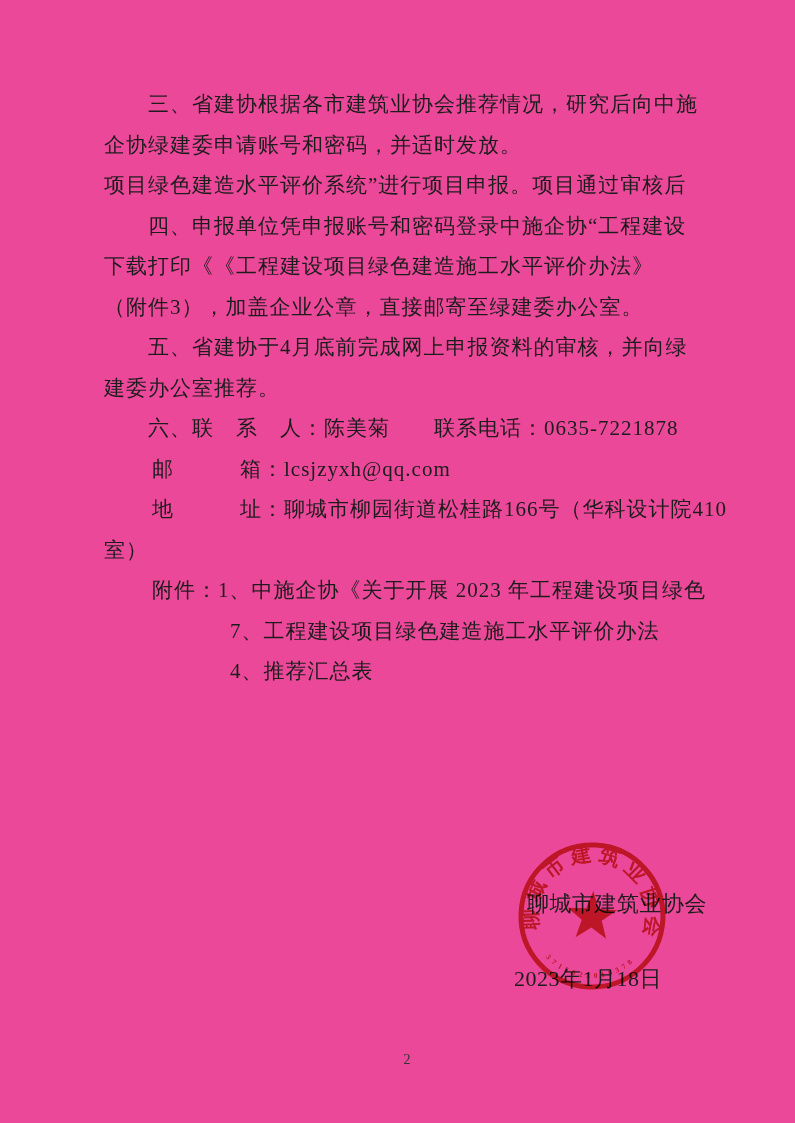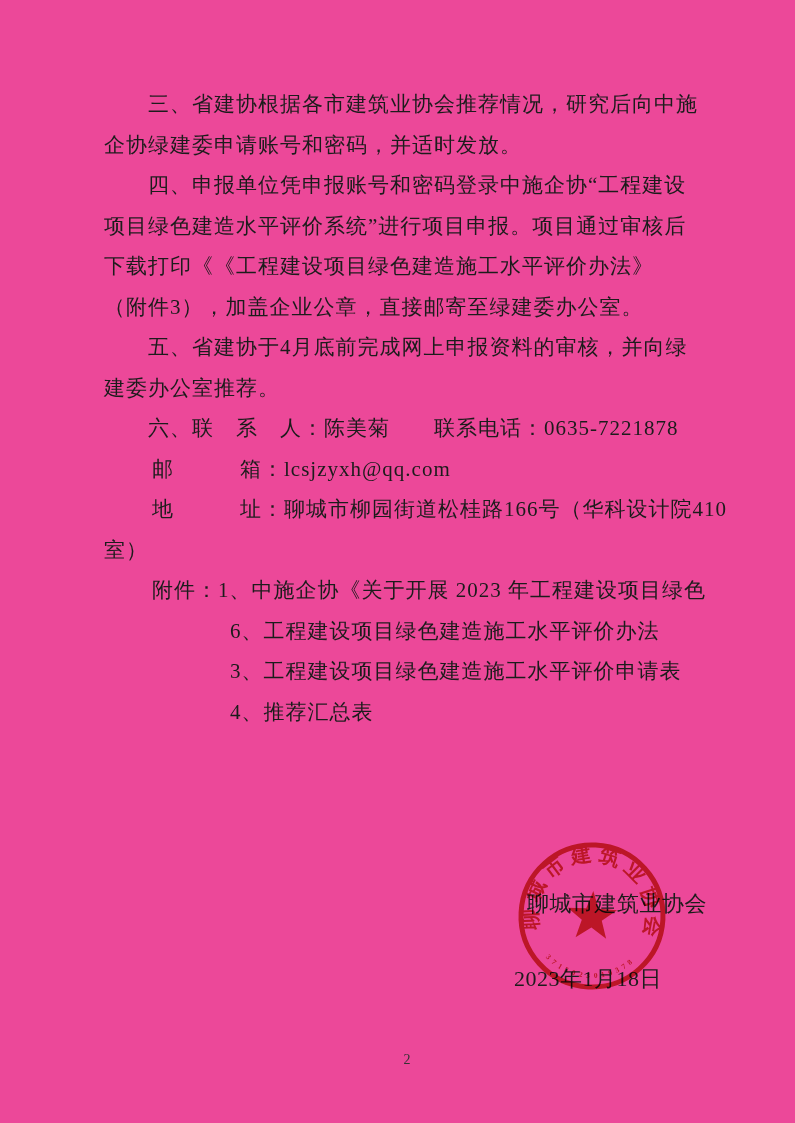--- a/index.html
+++ b/index.html
@@ -72,33 +72,32 @@
   }
 </style>
 </head>
 <body>
 
 <div class="page">
 
   <div class="content">
     <div class="line ind1">三、省建协根据各市建筑业协会推荐情况，研究后向中施</div>
     <div class="line">企协绿建委申请账号和密码，并适时发放。</div>
+    <div class="line">项目绿色建造水平评价系统”进行项目申报。项目通过审核后</div>
     <div class="line ind1">四、申报单位凭申报账号和密码登录中施企协“工程建设</div>
-    <div class="line">项目绿色建造水平评价系统”进行项目申报。项目通过审核后</div>
     <div class="line">下载打印《《工程建设项目绿色建造施工水平评价办法》</div>
     <div class="line">（附件3），加盖企业公章，直接邮寄至绿建委办公室。</div>
     <div class="line ind1">五、省建协于4月底前完成网上申报资料的审核，并向绿</div>
     <div class="line">建委办公室推荐。</div>
     <div class="line ind1">六、联　系　人：陈美菊　　联系电话：0635-7221878</div>
     <div class="line ind1b">邮　　　箱：lcsjzyxh@qq.com</div>
     <div class="line ind1b">地　　　址：聊城市柳园街道松桂路166号（华科设计院410</div>
     <div class="line">室）</div>
     <div class="line ind1b">附件：1、中施企协《关于开展 2023 年工程建设项目绿色</div>
-    <div class="line ind3">6、工程建设项目绿色建造施工水平评价办法</div>
-    <div class="line ind3">3、工程建设项目绿色建造施工水平评价申请表</div>
+    <div class="line ind3">7、工程建设项目绿色建造施工水平评价办法</div>
     <div class="line ind3">4、推荐汇总表</div>
   </div>
 
   <div class="sig-org">聊城市建筑业协会</div>
   <div class="sig-date">2023年1月18日</div>
 
   <svg class="seal" viewBox="0 0 160 160" xmlns="http://www.w3.org/2000/svg" aria-hidden="true">
     <defs>
       <path id="ringTextPath" d="M 30.2 103.2 A 55 55 0 1 1 129.8 103.2" fill="none"></path>
       <path id="serialPath" d="M 32.5 119.9 A 62 62 0 0 0 127.5 119.9" fill="none"></path>

